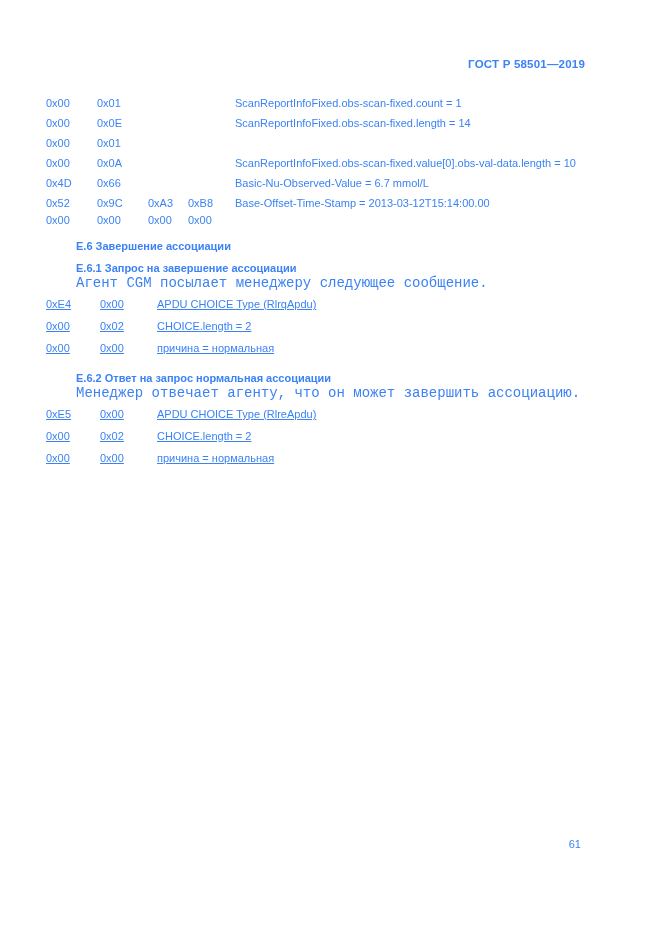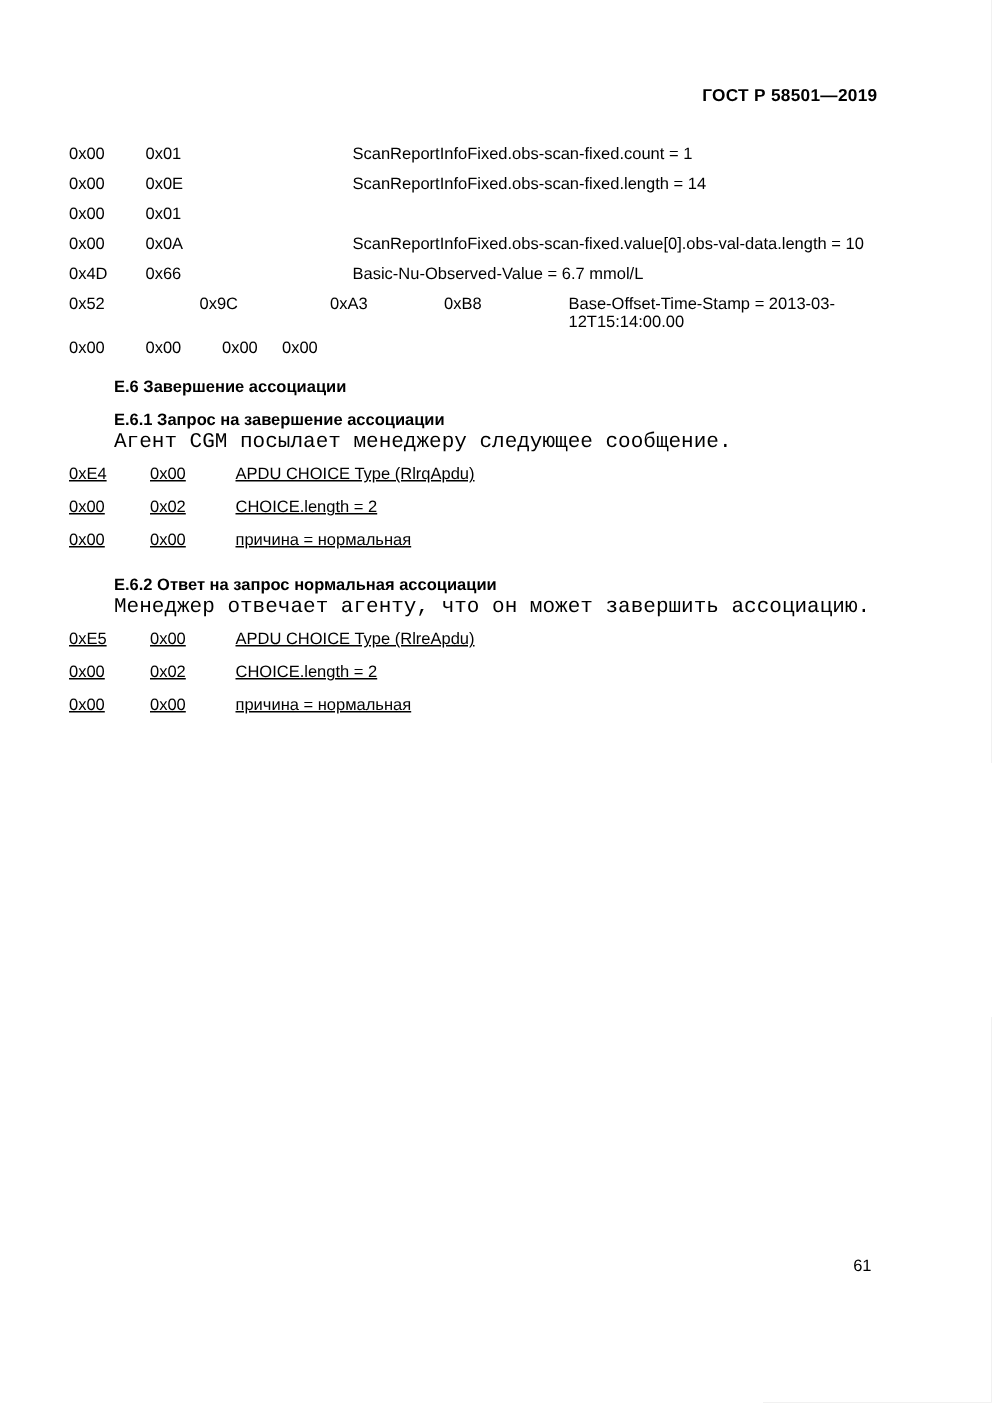--- a/index.html
+++ b/index.html
@@ -7,21 +7,21 @@
     padding: 0;
     background: #e8e8e8;
   }
   .doc-page {
     position: relative;
     width: 661px;
     height: 935px;
     margin: 0 auto;
     background: #ffffff;
     font-family: "Liberation Sans", sans-serif;
-    color: #000000;
+    color: #3b82f6;
     overflow: hidden;
   }
   .doc-header {
     position: absolute;
     top: 58px;
     right: 76px;
     font-size: 11.5px;
     font-weight: bold;
     letter-spacing: 0.2px;
   }
@@ -36,21 +36,21 @@
     align-items: baseline;
     font-size: 11px;
     line-height: 12px;
     margin-bottom: 8px;
   }
   .t1 .c1 { width: 51px; flex: 0 0 auto; }
   .t1 .c2 { width: 51px; flex: 0 0 auto; }
   .t1 .c3 { width: 40px; flex: 0 0 auto; }
   .t1 .c4 { width: 47px; flex: 0 0 auto; }
   .t1 .desc { flex: 1 1 auto; }
-  .t1 .row6 { margin-top: 1px; gap: 36px; }
+  .t1 .row6 { margin-top: 1px; }
   .t1 .row7 { margin-top: -3px; margin-bottom: 0; }
 
   .t2 .c1 { width: 54px; flex: 0 0 auto; }
   .t2 .c2 { width: 57px; flex: 0 0 auto; }
   .t2 .desc { flex: 1 1 auto; }
   .t2 .hexrow { margin-bottom: 10px; text-decoration: underline; }
   .t2 .hexrow:last-child { margin-bottom: 0; }
 
   .section-heading {
     font-size: 11px;

